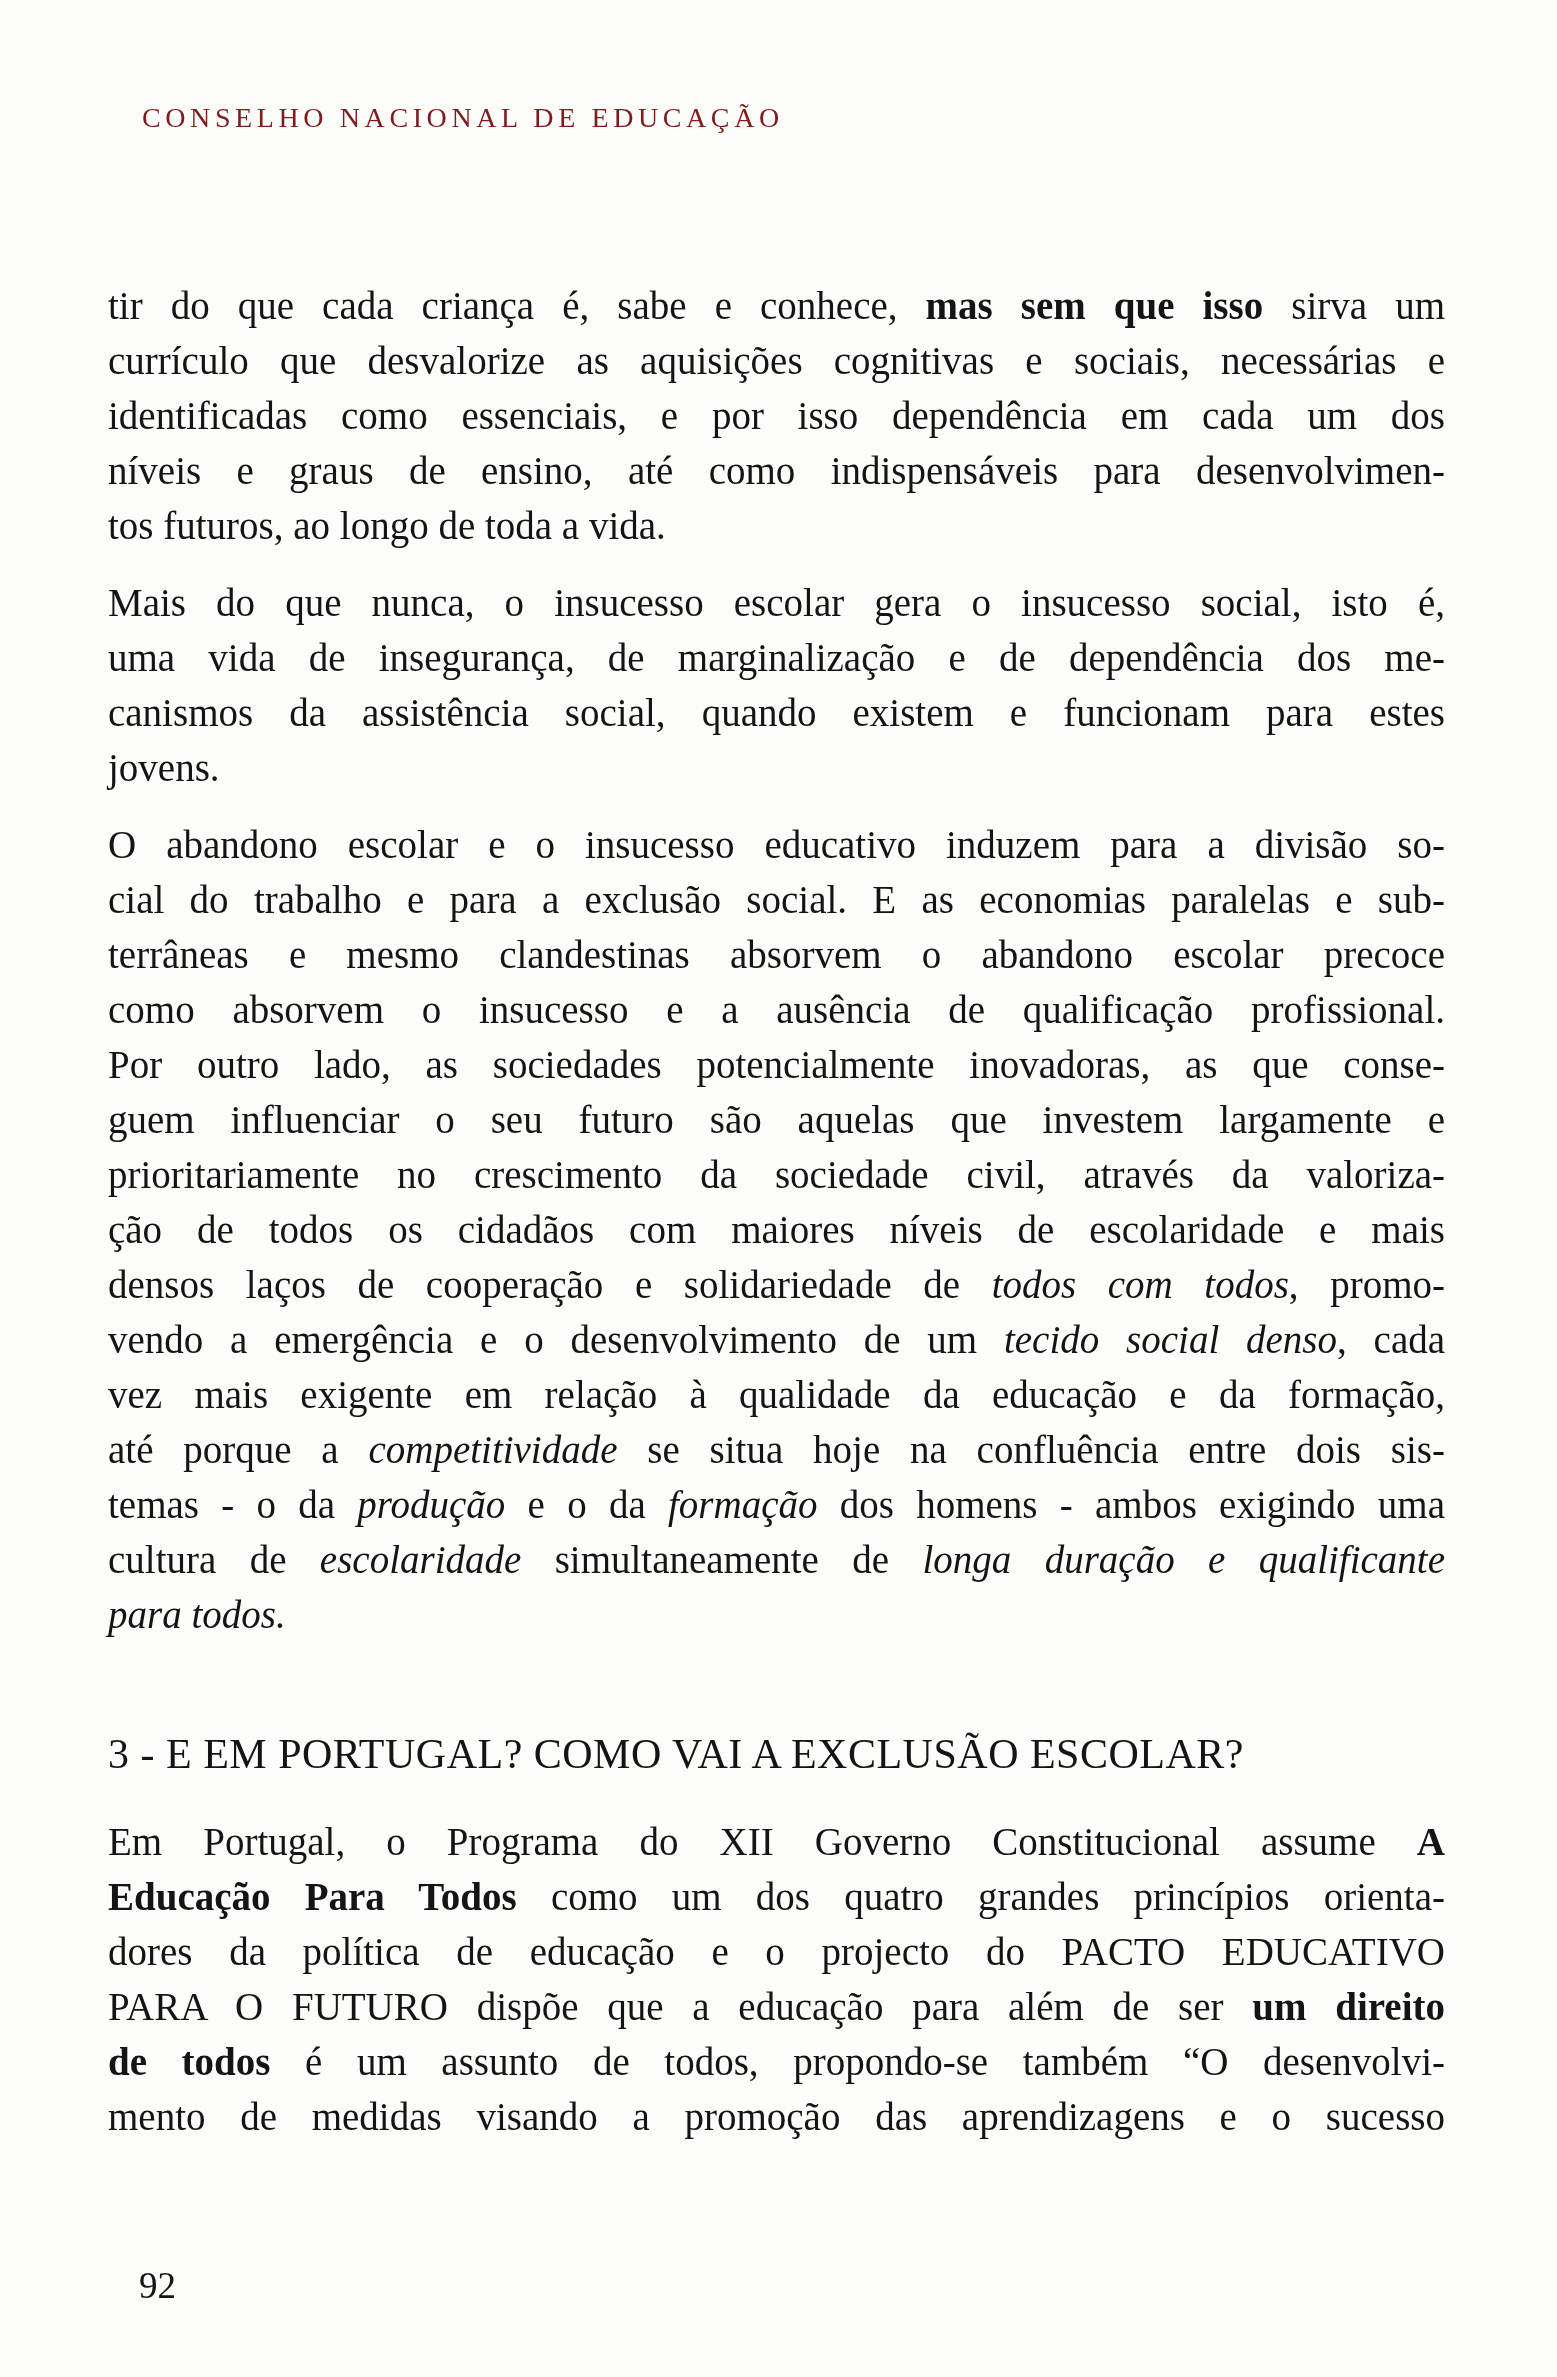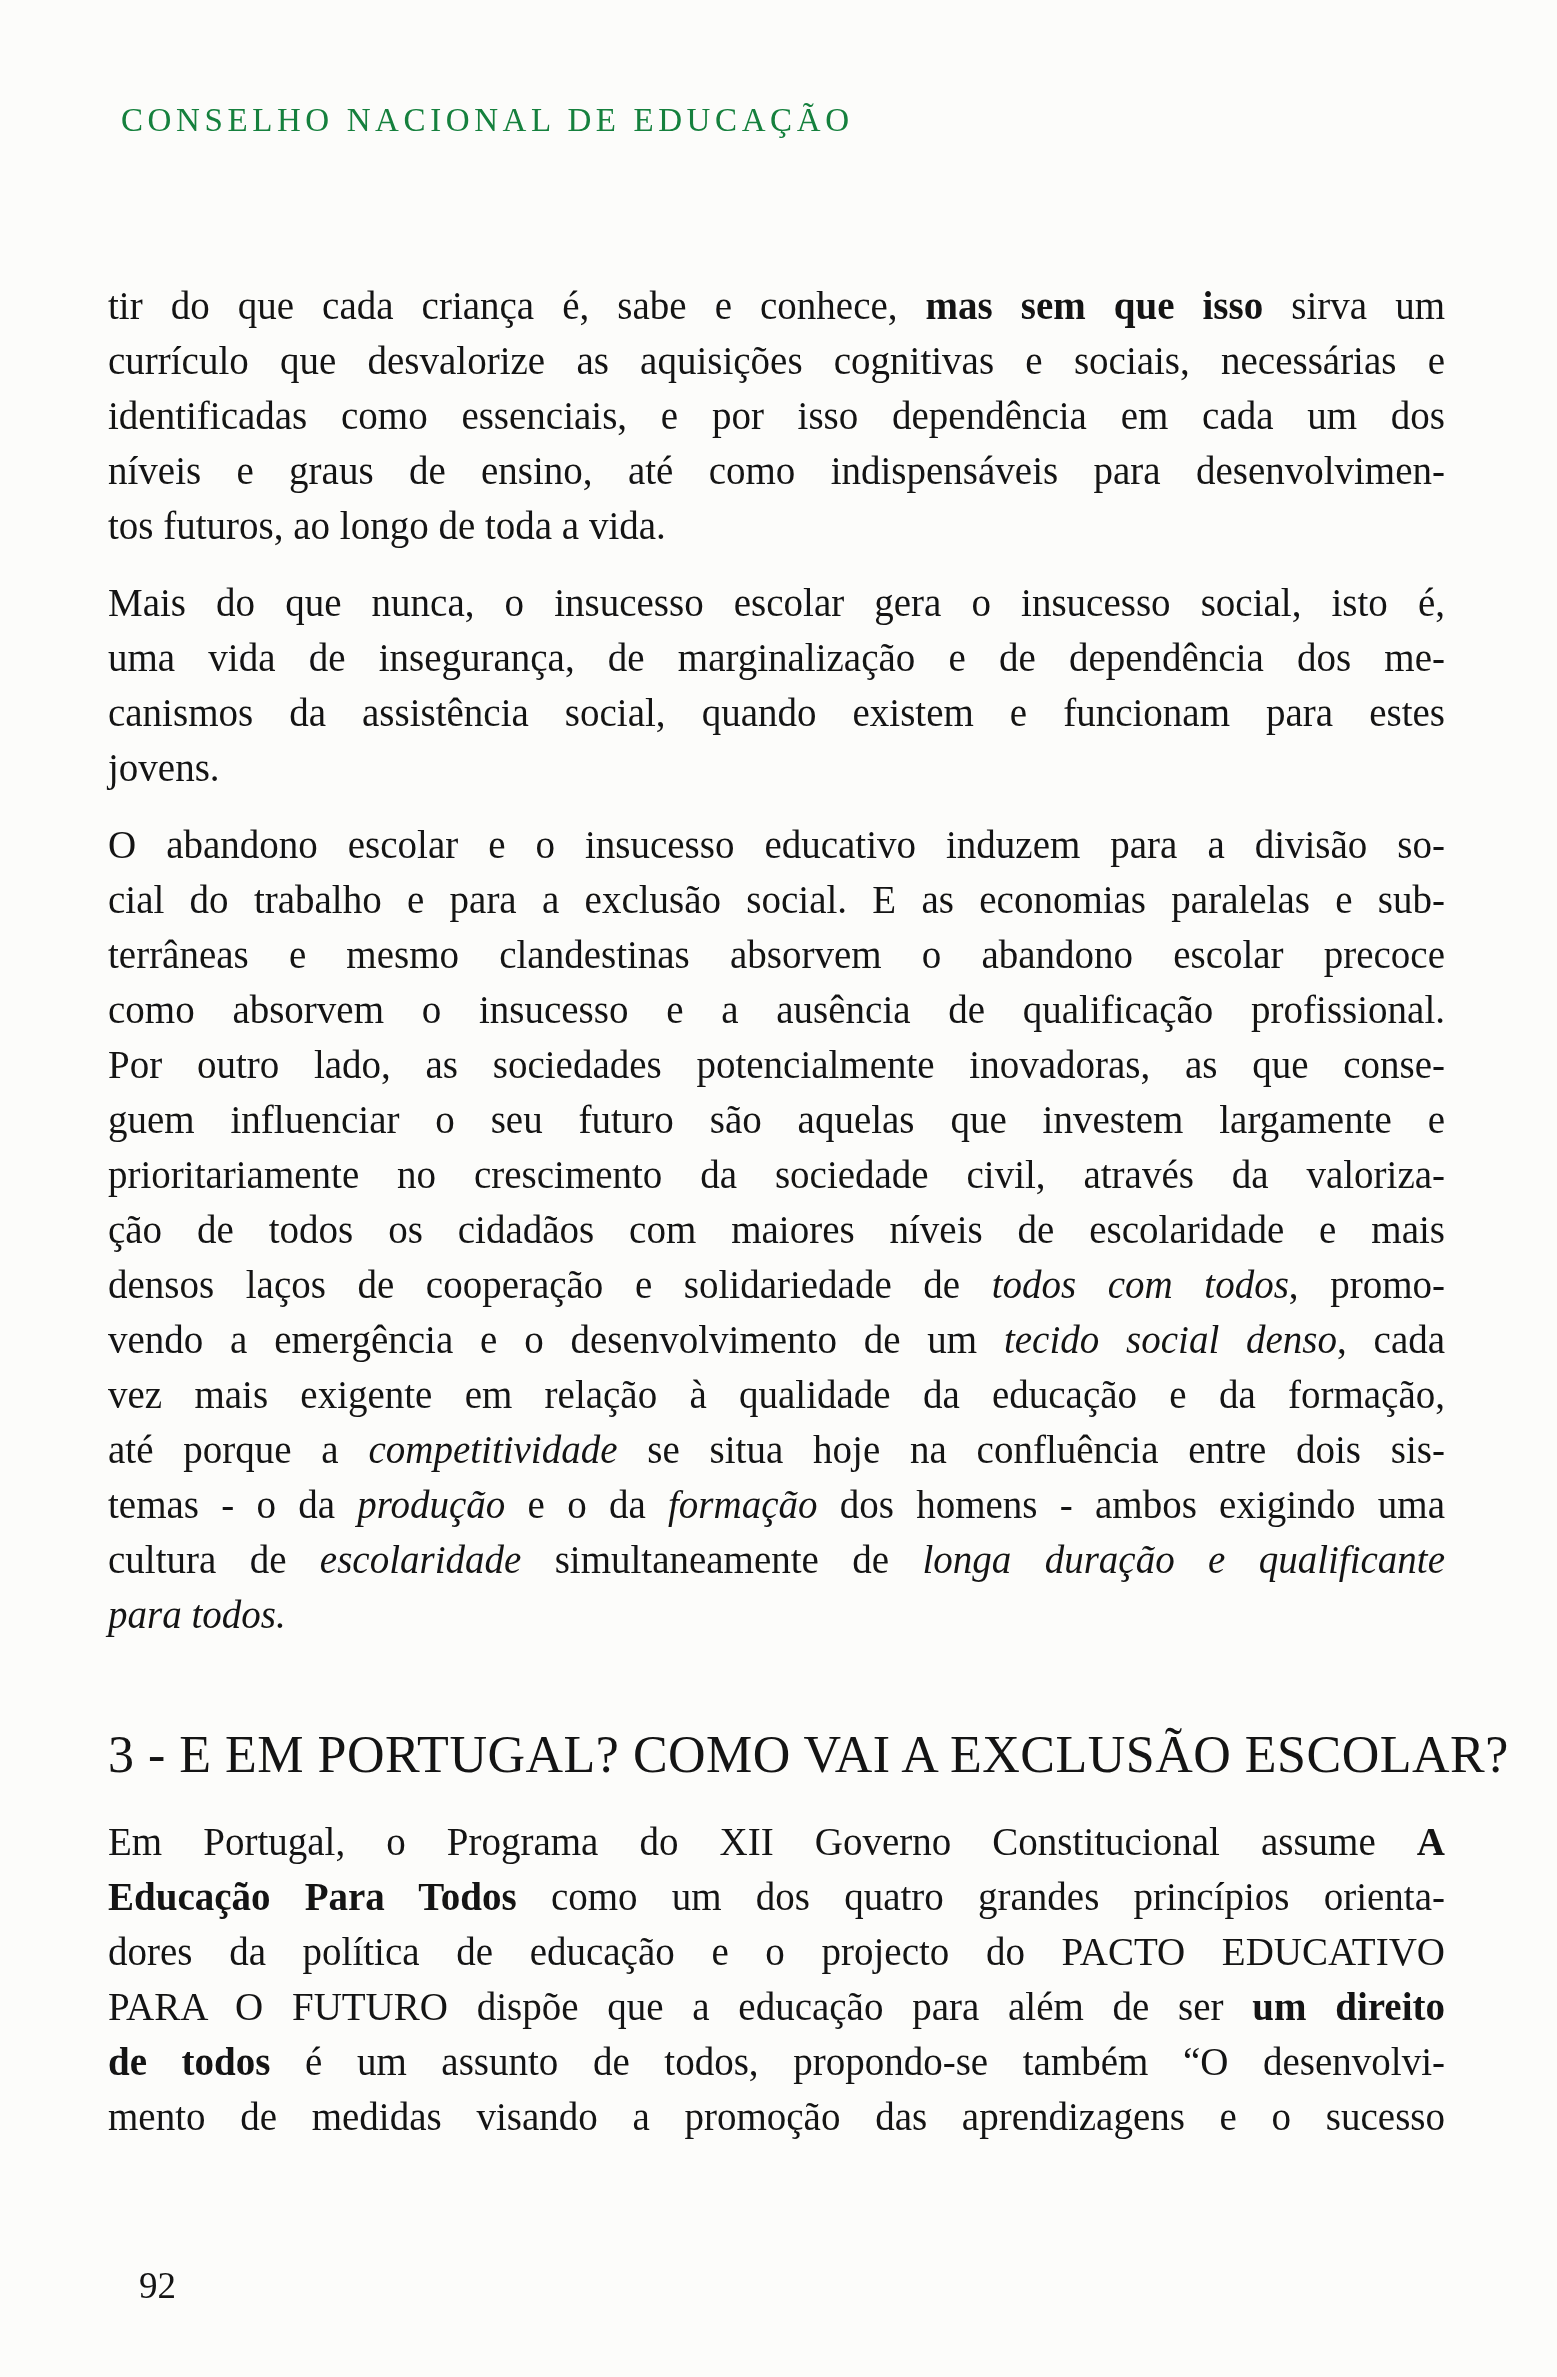--- a/index.html
+++ b/index.html
@@ -8,25 +8,25 @@
     width: 1558px;
     height: 2377px;
     margin: 0 auto;
     background: #fcfcfa;
     color: #141414;
     font-family: "Liberation Serif", "DejaVu Serif", serif;
     overflow: hidden;
   }
   .running-header {
     position: absolute;
-    left: 121px;
+    left: 142px;
     top: 102px;
-    font-size: 33px;
+    font-size: 28px;
     letter-spacing: 4.6px;
-    color: #15803d;
+    color: #7f1d1d;
     white-space: nowrap;
   }
   .body-col {
     position: absolute;
     left: 108px;
     top: 278px;
     width: 1349px;
   }
   .paragraph { margin: 0 12px 22px 0; }
   .line {
@@ -37,21 +37,21 @@
     -moz-text-align-last: justify;
     white-space: normal;
   }
   .line.last {
     text-align-last: left;
     -moz-text-align-last: left;
   }
   .line strong { font-weight: 700; }
   .line em { }
   .section-heading {
-    font-size: 52px;
+    font-size: 42px;
     font-weight: 400;
     line-height: 49px;
     margin: 88px 0 35px 0;
     white-space: nowrap;
     letter-spacing: 0.5px;
   }
   .page-number {
     position: absolute;
     left: 139px;
     top: 2264px;

